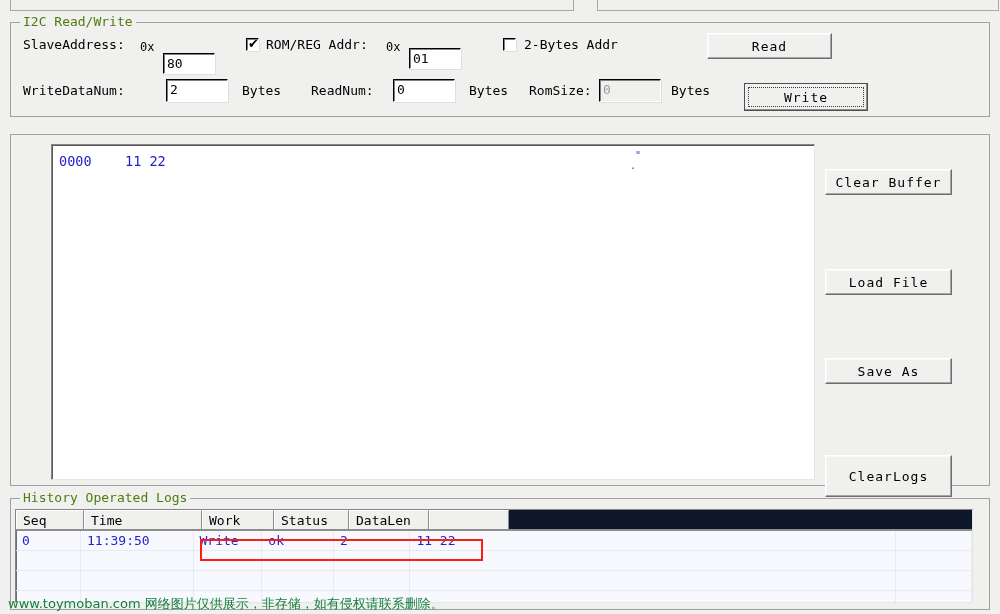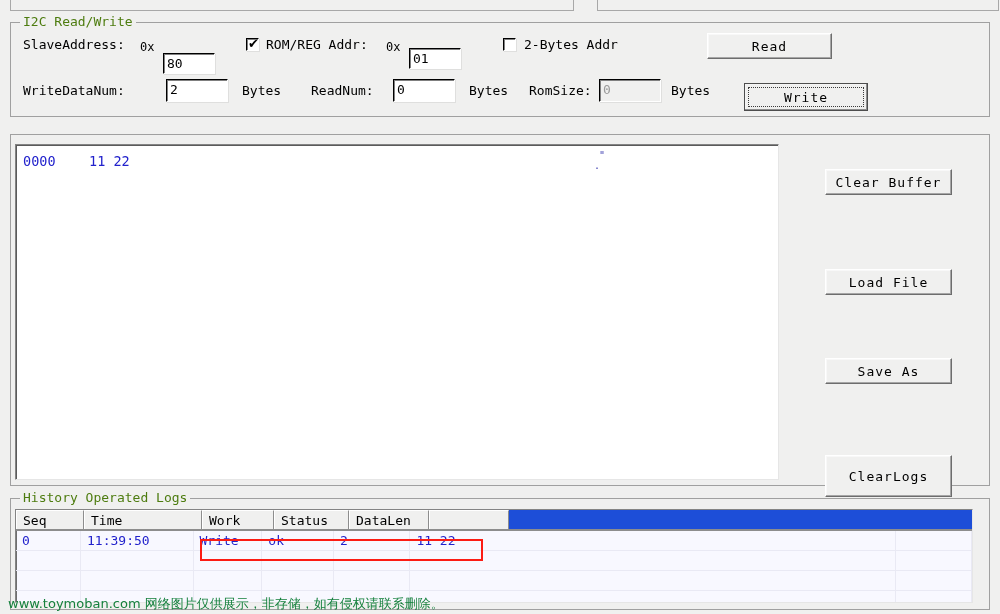--- a/index.html
+++ b/index.html
@@ -147,20 +147,21 @@
   
   .buffer {
     position: absolute;
     background: #ffffff;
     box-sizing: border-box;
     border: 1px solid #848484;
     border-right-color: #e6e6e6;
     border-bottom-color: #e6e6e6;
     box-shadow: inset 1px 1px 0 #5b5b5b;
     overflow: hidden;
+    margin-left: 36px;
   }
   .buffer-line {
     position: absolute;
     white-space: pre;
     font-family: "DejaVu Sans Mono", "Liberation Mono", monospace;
     font-size: 13.5px;
     line-height: 16px;
     color: #2222cc;
   }
   .buffer-ascii {
@@ -179,21 +180,21 @@
     background: #f8f8ff;
     border: 1px solid #848484;
     border-right-color: #e6e6e6;
     border-bottom-color: #e6e6e6;
     box-shadow: inset 1px 1px 0 #6e6e6e;
     overflow: hidden;
   }
   .lc-header {
     position: relative;
     height: 21px;
-    background: #1d4ed8;
+    background: #0f172a;
     display: flex;
     border-bottom: 2px solid #8d8d8d;
     box-sizing: border-box;
   }
   .lc-th {
     box-sizing: border-box;
     background: #f0f0ef;
     border-right: 1px solid #8d8d8d;
     border-top: 1px solid #ffffff;
     border-left: 1px solid #ffffff;

